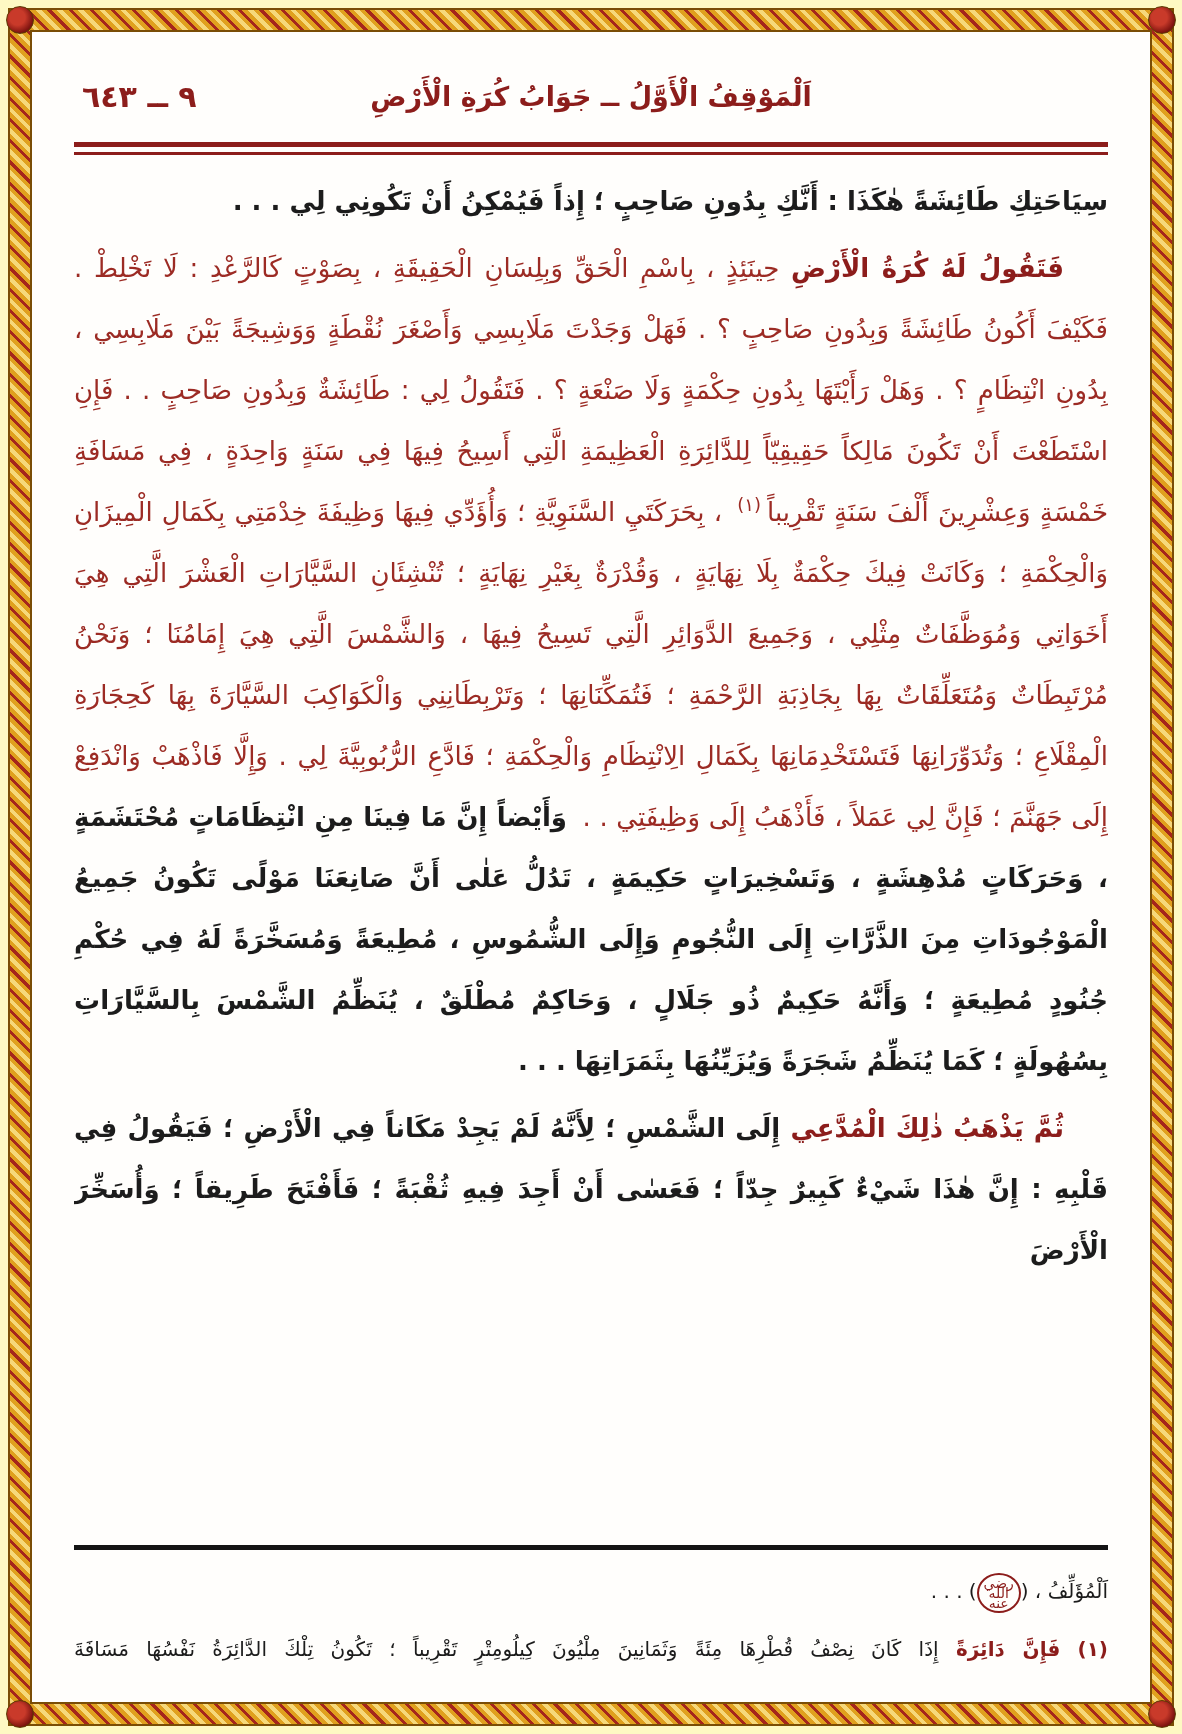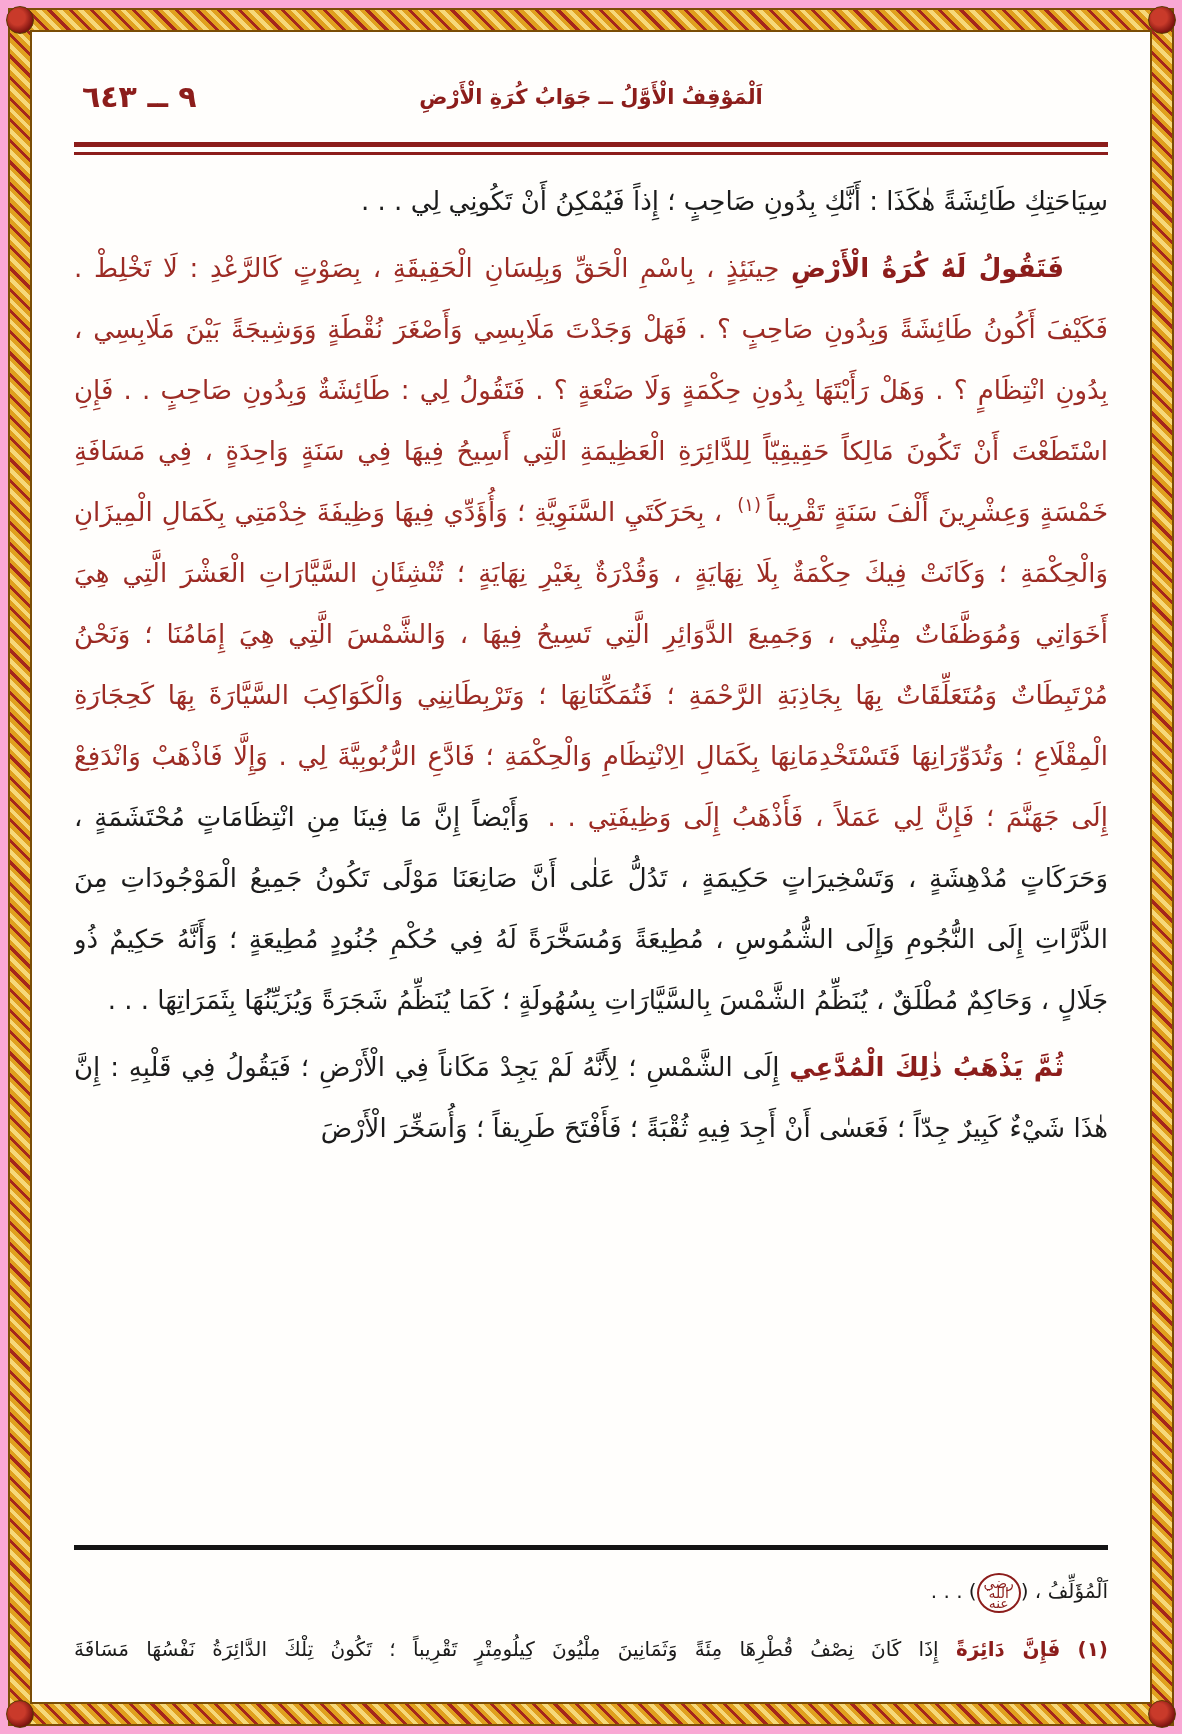--- a/index.html
+++ b/index.html
@@ -8,21 +8,21 @@
     --ink:#1c1c1c;
     --gold-light:#f6d87a;
     --gold:#e0a01e;
     --knot-red:#a5261c;
     --edge:#7a4d05;
   }
   html,body{margin:0;padding:0;background:#ffffff;}
   .page{
     position:relative;
     width:1182px;height:1734px;
-    background:#f9a8d4;
+    background:#fef9c3;
     overflow:hidden;
     font-family:"DejaVu Sans",sans-serif;
   }
   
   .border-band{
     position:absolute; inset:8px;
     background:repeating-linear-gradient(45deg,
       var(--gold-light) 0 4px,
       var(--gold) 4px 8px,
       var(--knot-red) 8px 11px,
@@ -44,21 +44,21 @@
 
   .content{
     position:absolute; inset:30px;
     padding:34px 44px 24px;
     box-sizing:border-box;
     display:flex;flex-direction:column;
     direction:rtl;
   }
   .header{position:relative;text-align:center;height:72px;}
   .title{
-    margin:0;font-size:21px;line-height:66px;font-weight:bold;
+    margin:0;font-size:27px;line-height:66px;font-weight:bold;
     color:var(--maroon-dark);
   }
   .page-number{
     position:absolute;left:8px;top:0;
     font-size:30px;line-height:66px;font-weight:bold;
     color:var(--maroon-dark);
   }
   .rule-double{
     margin-top:6px;height:5px;
     border-top:5px solid var(--maroon-dark);
@@ -67,21 +67,21 @@
   .body{
     flex:1 1 auto;overflow:hidden;
     margin-top:16px;
     font-size:26px;line-height:61px;
     text-align:justify;text-align-last:start;
     color:var(--ink);
   }
   .para{margin:0 0 6px;}
   .para.indent{text-indent:44px;}
   .red{color:var(--maroon);margin-left:6px;}
-  .black{color:var(--ink);}
+  .black{color:var(--ink);font-weight:bold;}
   .red-bold{color:var(--maroon-dark);font-weight:bold;}
   .fn-ref{font-size:18px;vertical-align:super;line-height:0;}
 
   .footnotes{flex:0 0 auto;}
   .sep{height:5px;background:#141414;margin-bottom:14px;}
   .fn-line{
     margin:4px 0;
     font-size:20px;line-height:54px;
     color:var(--ink);
   }

